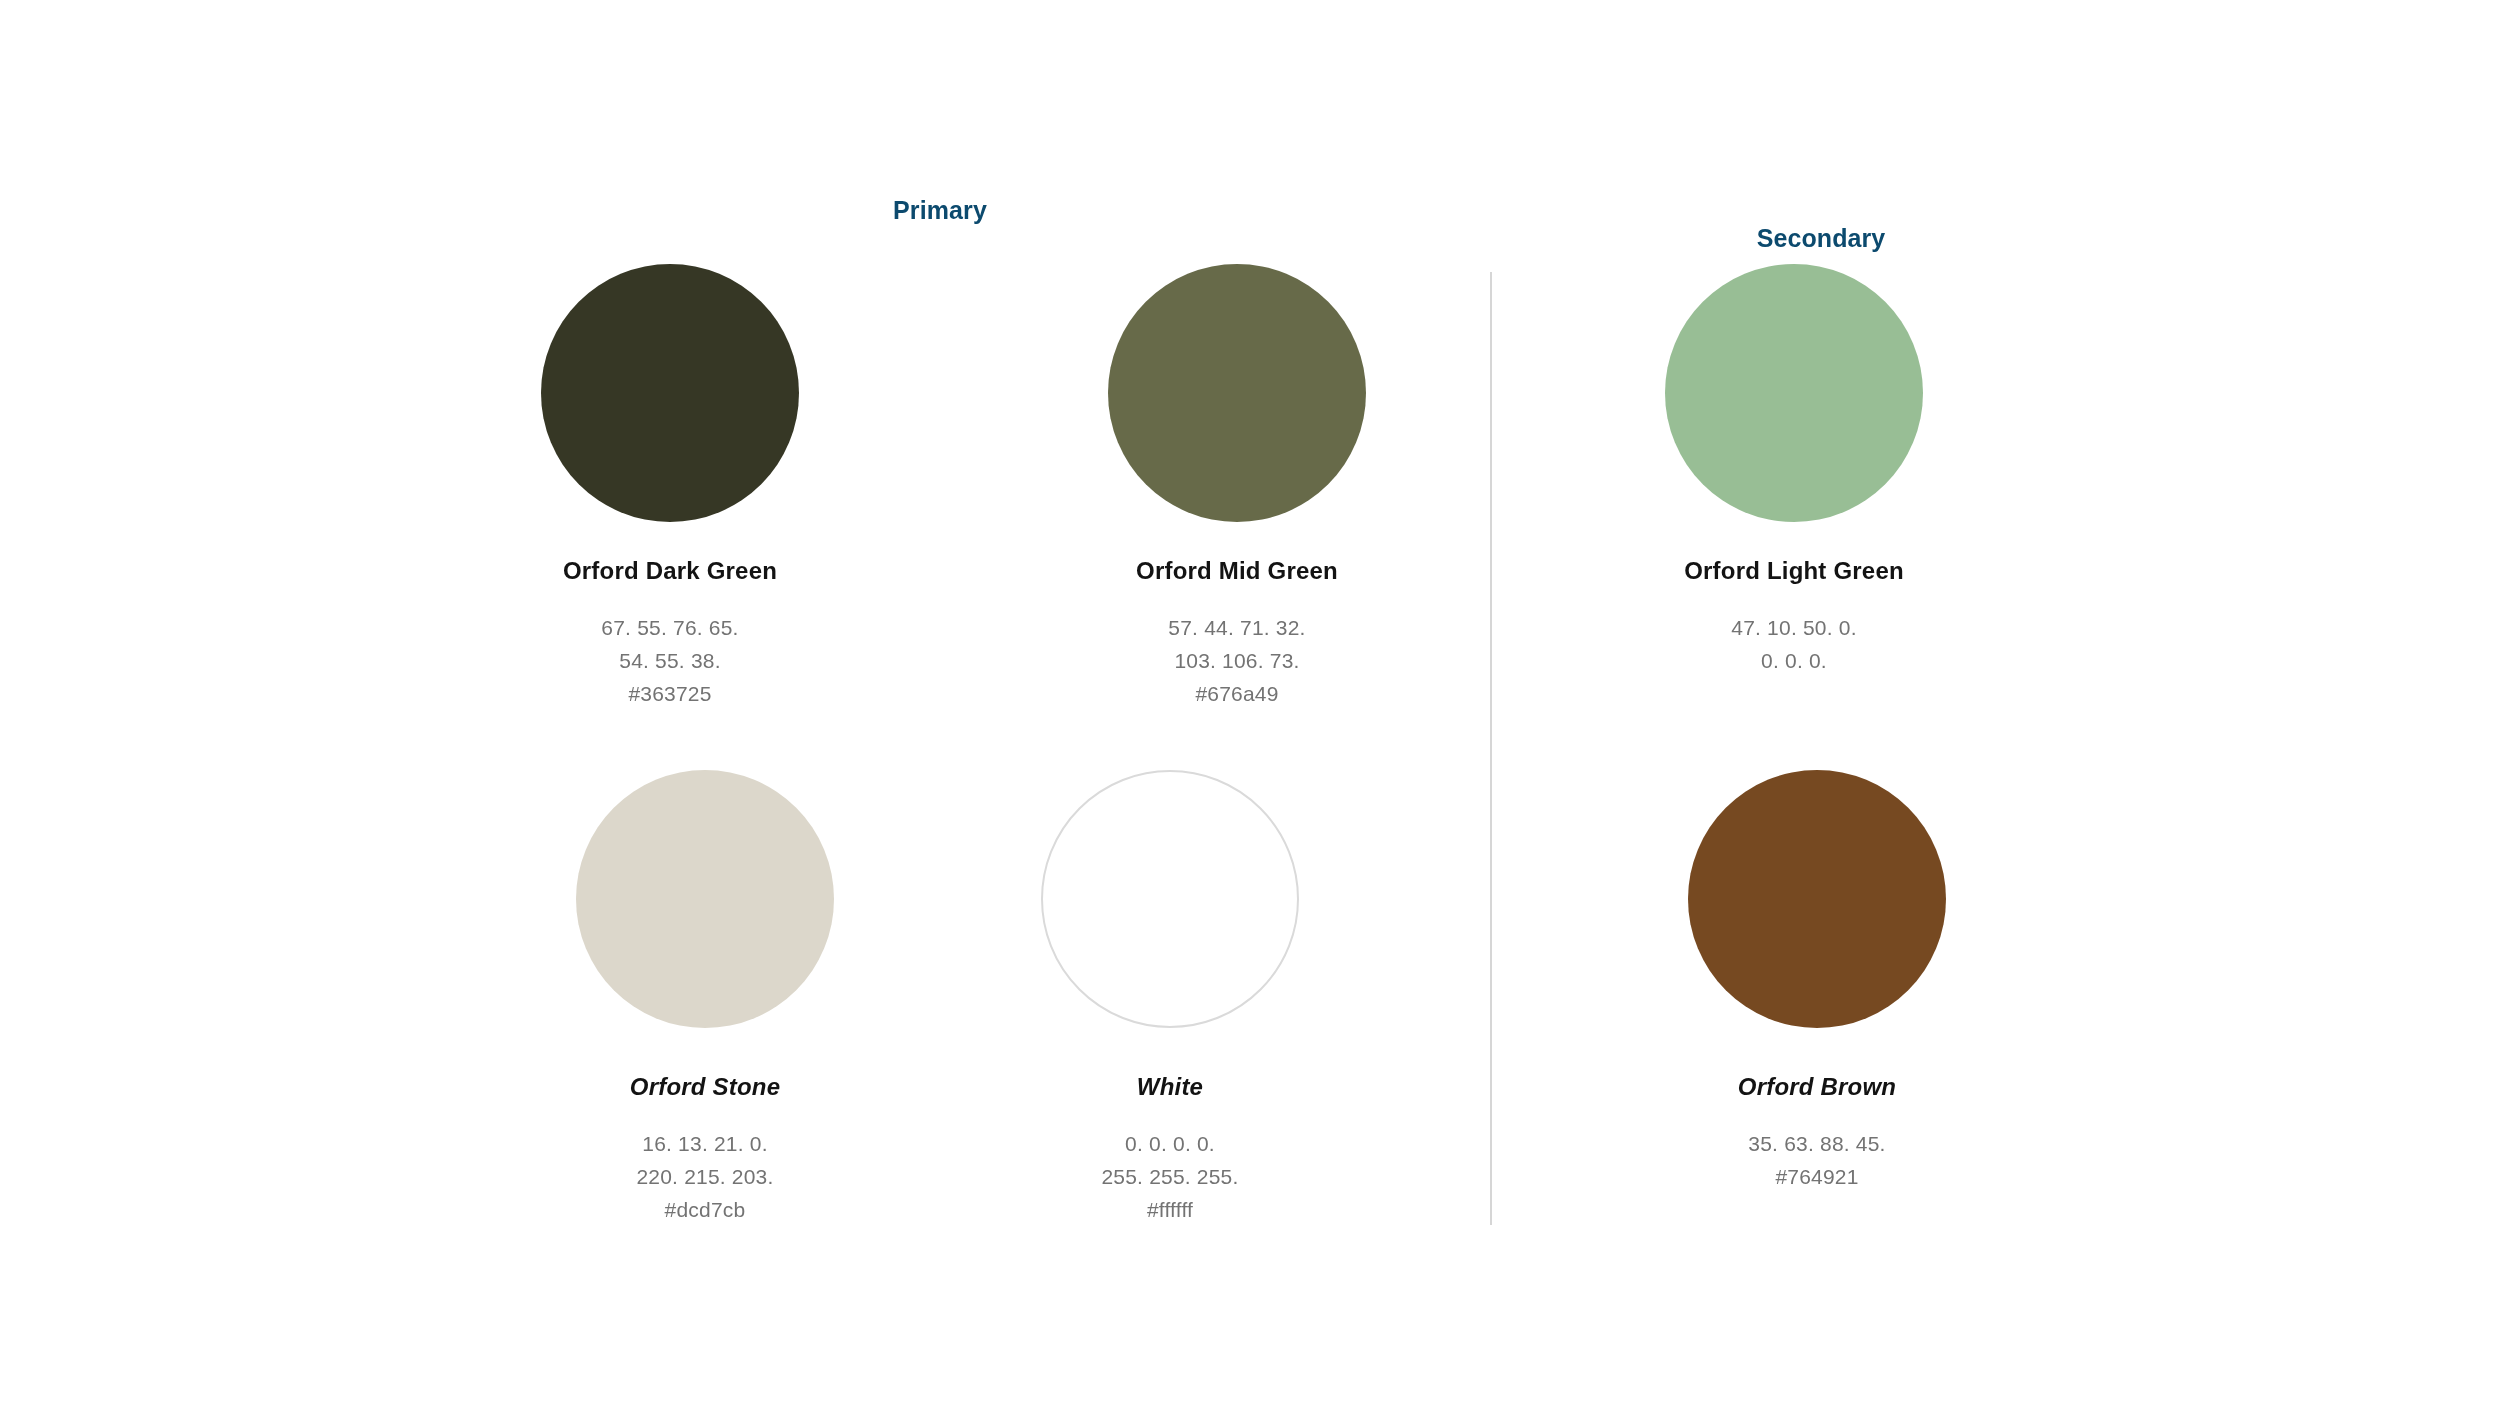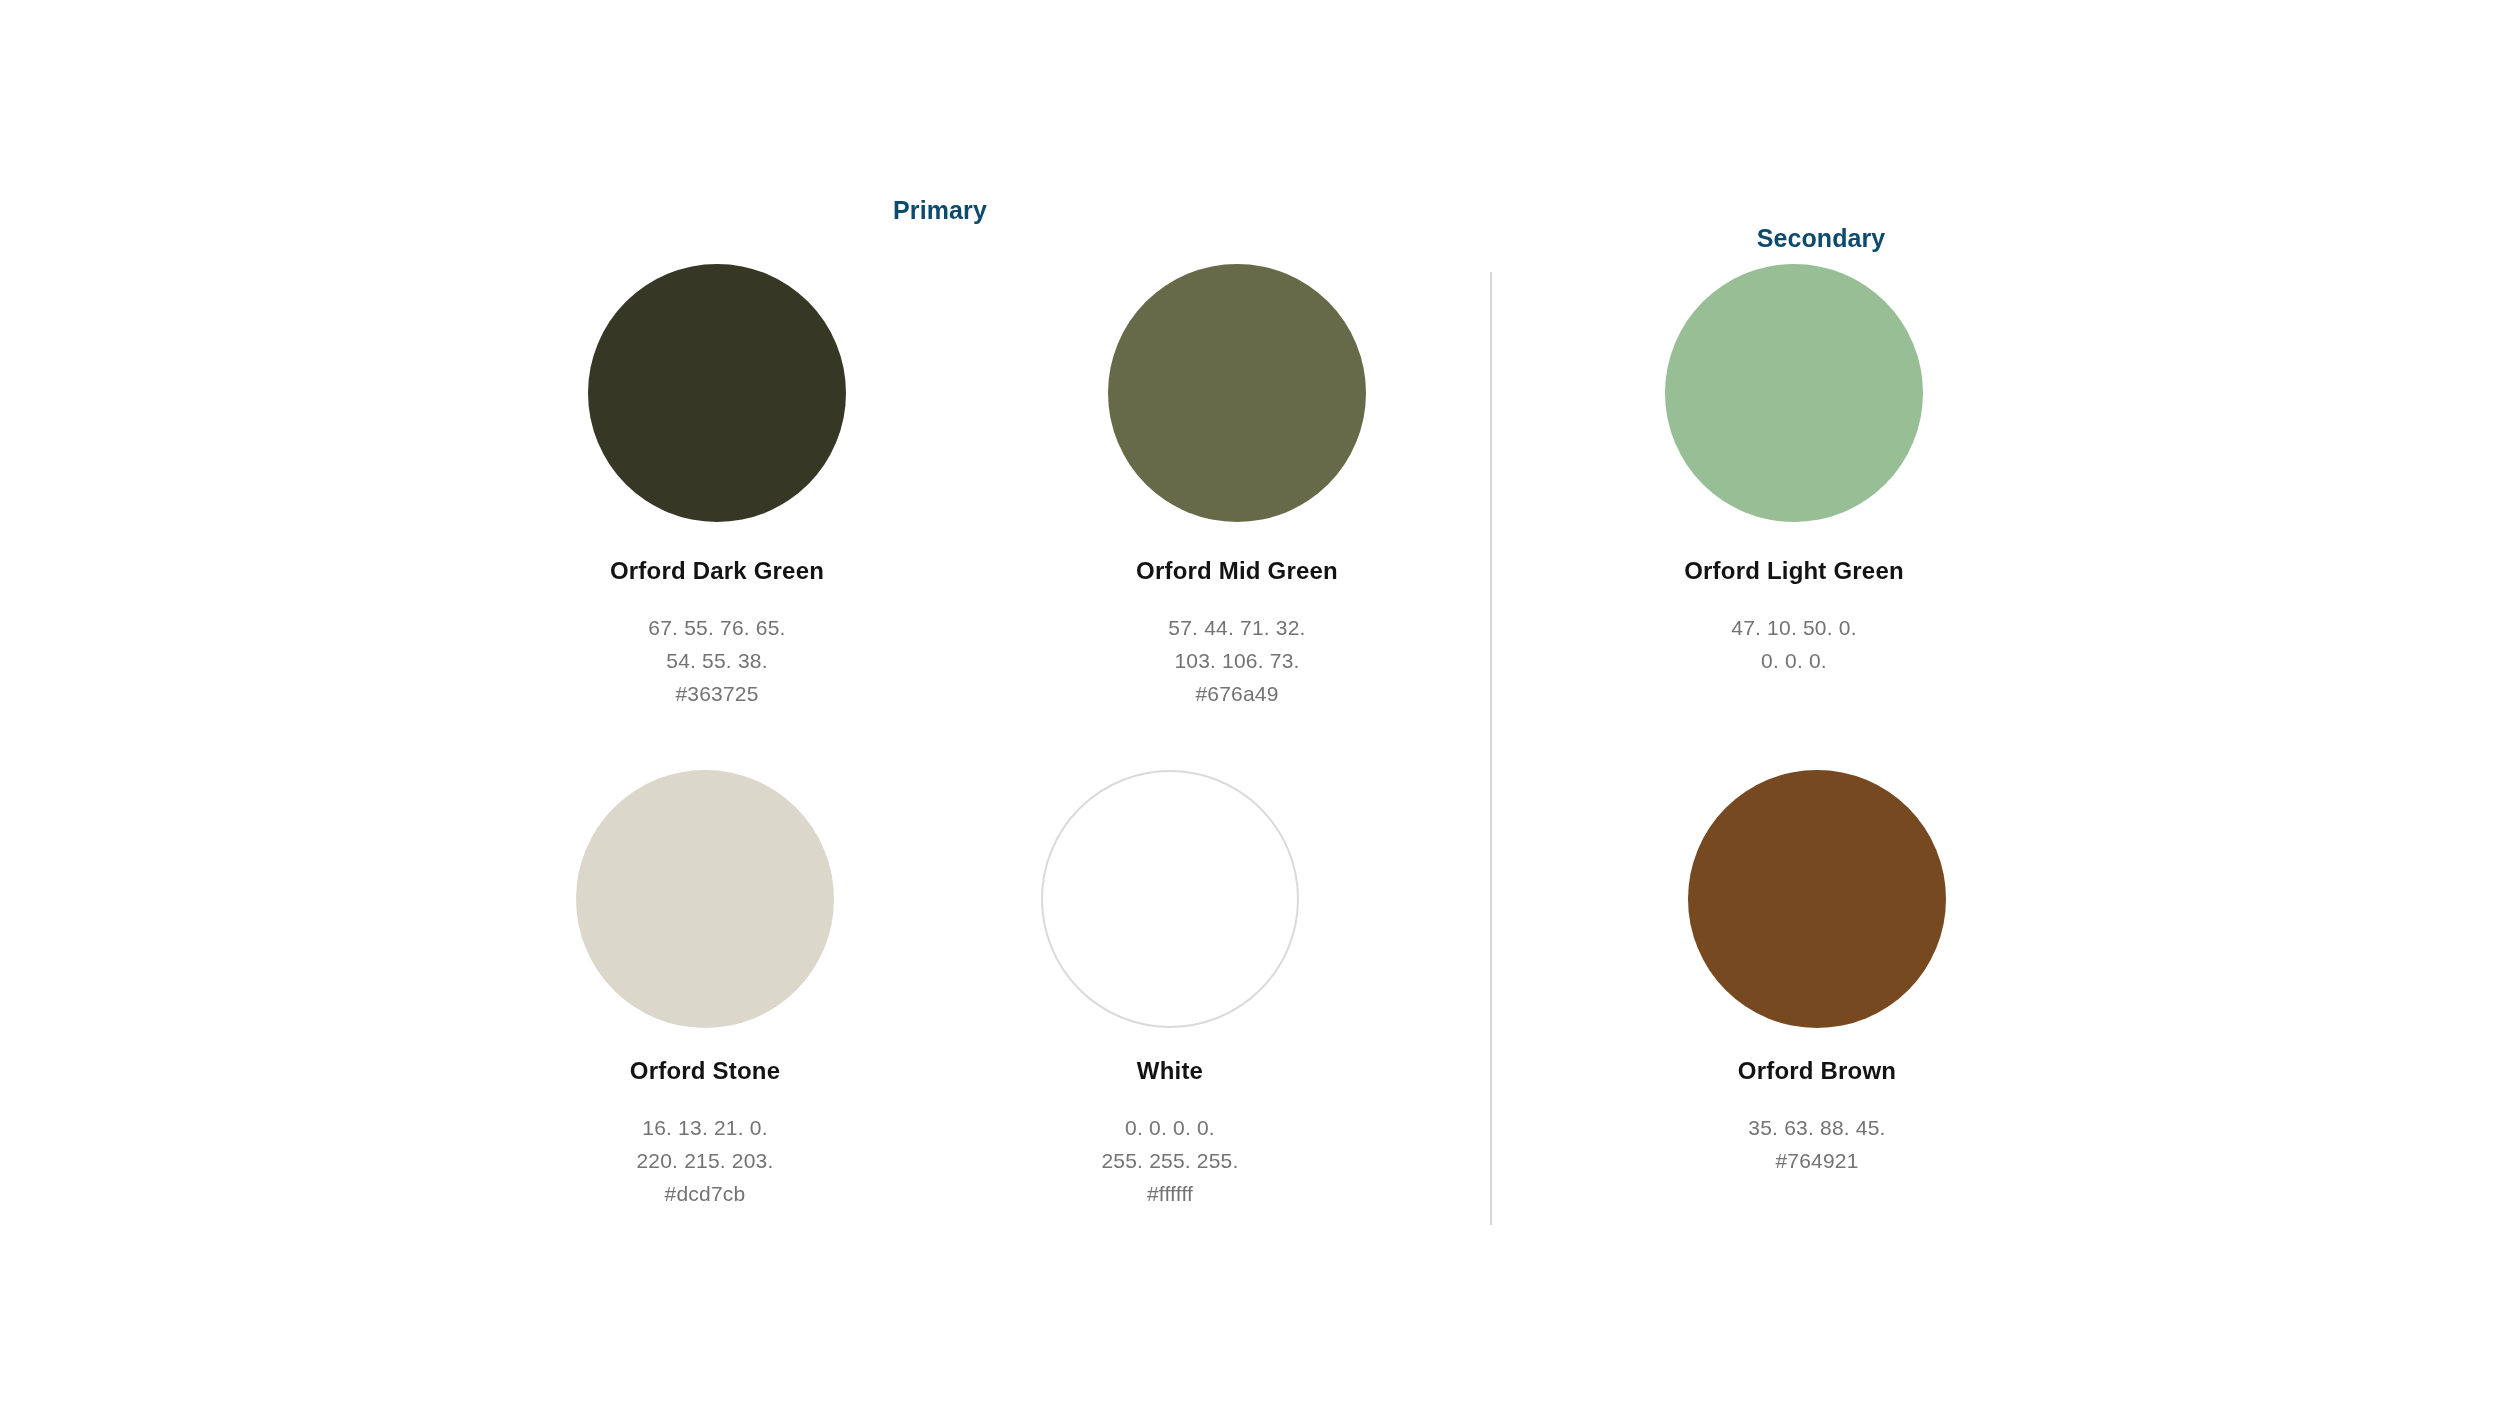--- a/index.html
+++ b/index.html
@@ -84,30 +84,30 @@
     margin-top: 25px;
     font-size: 21px;
     font-weight: 400;
     color: #737373;
     line-height: 33px;
     letter-spacing: 0.2px;
   }
   .swatch-specs div { white-space: nowrap; }
 
   
-  #swatch-orford-dark-green { left: 717px;  top: 262px; }
+  #swatch-orford-dark-green { left: 670px;  top: 262px; }
   #swatch-orford-mid-green  { left: 1237px; top: 262px; }
   #swatch-orford-stone      { left: 705px;  top: 768px; }
   #swatch-white             { left: 1170px; top: 768px; }
   
   #swatch-orford-light-green { left: 1794px; top: 262px; }
   #swatch-orford-brown       { left: 1817px; top: 768px; }
 
   
-  .swatch.row-bottom .swatch-name { margin-top: 27px; }
+  .swatch.row-bottom .swatch-name { margin-top: 43px; font-style: italic; }
 </style>
 </head>
 <body style="background: rgb(255, 255, 255);">
 
 <div class="palette-board">
 
   <div class="section-title" id="primary-title">Primary</div>
 
   <div class="section-title" id="secondary-title">Secondary</div>
 

